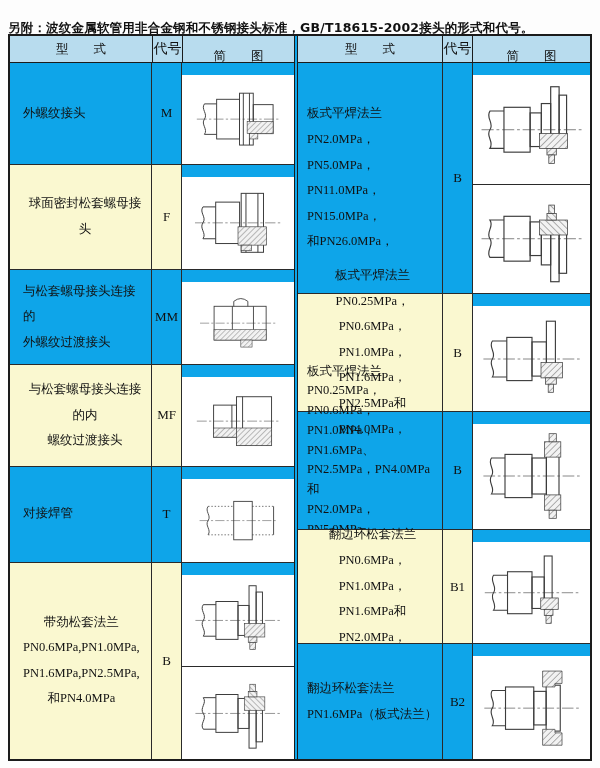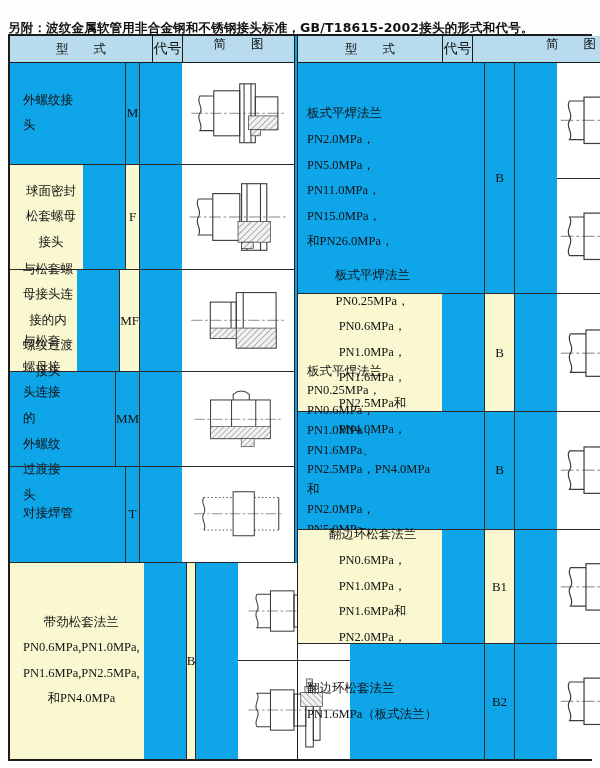--- a/index.html
+++ b/index.html
@@ -3,27 +3,27 @@
 <meta charset="utf-8">
 <style>
   html,body{margin:0;padding:0;background:#fdfdfd;}
   body{width:600px;height:768px;position:relative;font-family:"DejaVu Sans","Liberation Sans",sans-serif;color:#111;overflow:hidden;}
   .caption{position:absolute;left:8px;top:20px;width:586px;font-size:12.5px;font-weight:bold;letter-spacing:.2px;}
   .tablewrap{position:absolute;left:8px;top:34px;width:584px;height:727px;border:2px solid #1b1b1b;background:#0ea5e9;display:flex;box-sizing:border-box;}
   .half{display:flex;flex-direction:column;box-sizing:border-box;}
   .half.left{width:285px;border-right:1.5px solid #1b1b1b;}
   .half.right{flex:1;border-left:1.5px solid #1b1b1b;margin-left:2px;}
   .hrow{display:flex;height:27px;flex:0 0 27px;background:#b8dcee;border-bottom:1.5px solid #1b1b1b;box-sizing:border-box;}
-  .row{display:flex;min-height:0;border-top:1px solid #2a2a2a;box-sizing:border-box;gap:42px;}
+  .row{display:flex;min-height:0;border-top:1px solid #2a2a2a;box-sizing:border-box;}
   .row.first{border-top:none;}
   .hrow .c,.row .c{box-sizing:border-box;display:flex;align-items:center;justify-content:center;}
   .c.type{width:142px;justify-content:flex-start;padding-left:13px;padding-right:4px;}
   .half.right .c.type{width:144px;padding-left:9px;}
   .c.code{width:31px;border-left:1px solid #2a2a2a;border-right:1px solid #2a2a2a;font-family:"Liberation Serif","DejaVu Serif",serif;font-size:13px;}
-  .c.diag{flex:1;background:#fff;flex-direction:column;align-items:stretch;justify-content:center;padding:0;}
+  .c.diag{flex:1;background:#fff;flex-direction:column;align-items:stretch;justify-content:center;padding:0;margin-top:12px;}
   .hrow .c{font-size:12.5px;border:none;background:transparent;}
   .hrow .c.code{border-left:1px solid #1b1b1b;border-right:1px solid #1b1b1b;font-family:Liberation Mono, monospace;font-size:14px;}
   .typetext{white-space:pre-line;font-size:12.5px;line-height:2.05;font-family:"Liberation Serif","DejaVu Serif",serif;}
   .typetext.tight{line-height:1.58;}
   .hl{background:#faf8d0;text-align:center;}
   .subcell{flex:1;display:flex;align-items:center;justify-content:center;min-height:0;}
   .subcell + .subcell{border-top:1px solid #2a2a2a;}
   svg.diagram{width:112px;height:86%;max-height:104px;display:block;}
   .s{stroke:#3c3c3c;stroke-width:1.25;fill:none;stroke-linejoin:miter;}
   .h{stroke:#3c3c3c;stroke-width:.8;fill:url(#hatch);}
@@ -89,57 +89,57 @@
             <rect class="s" x="62" y="13" width="28" height="74"></rect>
             <line class="s" x1="68" y1="13" x2="68" y2="87"></line>
             <line class="s" x1="83" y1="13" x2="83" y2="87"></line>
             <rect class="h" x="58" y="55" width="36" height="23"></rect>
             <rect class="h" x="62" y="78" width="13" height="7"></rect>
           </svg>
         </div>
       </div>
     </div>
 
+    <div class="row" style="flex:95 0 0">
+      <div class="c type">
+          <span class="typetext">与松套螺母接头连接的
+外螺纹过渡接头</span>
+        </div>
+      <div class="c code">MM</div>
+      <div class="c diag">
+        <div class="subcell">
+          <svg class="diagram" viewBox="0 0 116 100">
+            <line class="cl" x1="4" y1="50" x2="112" y2="50"></line>
+            <rect class="s" x="24" y="26" width="74" height="48"></rect>
+            <line class="s" x1="50" y1="26" x2="50" y2="74"></line>
+            <line class="s" x1="80" y1="26" x2="80" y2="74"></line>
+            <path class="s" d="M52,26 V19 q10,-8 20,0 V26"></path>
+            <rect class="h" x="24" y="59" width="74" height="15"></rect>
+            <rect class="h" x="62" y="74" width="16" height="10"></rect>
+          </svg>
+        </div>
+      </div>
+    </div>
+
     <div class="row" style="flex:102 0 0">
       <div class="c type hl">
           <span class="typetext">与松套螺母接头连接的内
 螺纹过渡接头</span>
         </div>
       <div class="c code hl">MF</div>
       <div class="c diag">
         <div class="subcell">
           <svg class="diagram" viewBox="0 0 116 100">
             <line class="cl" x1="4" y1="50" x2="112" y2="50"></line>
             <rect class="s" x="26" y="29" width="30" height="42"></rect>
             <line class="s" x1="50" y1="29" x2="50" y2="71"></line>
             <rect class="s" x="56" y="18" width="46" height="64"></rect>
             <line class="s" x1="64" y1="18" x2="64" y2="82"></line>
             <rect class="h" x="26" y="59" width="30" height="12"></rect>
             <rect class="h" x="56" y="59" width="46" height="23"></rect>
-          </svg>
-        </div>
-      </div>
-    </div>
-
-    <div class="row" style="flex:95 0 0">
-      <div class="c type">
-          <span class="typetext">与松套螺母接头连接的
-外螺纹过渡接头</span>
-        </div>
-      <div class="c code">MM</div>
-      <div class="c diag">
-        <div class="subcell">
-          <svg class="diagram" viewBox="0 0 116 100">
-            <line class="cl" x1="4" y1="50" x2="112" y2="50"></line>
-            <rect class="s" x="24" y="26" width="74" height="48"></rect>
-            <line class="s" x1="50" y1="26" x2="50" y2="74"></line>
-            <line class="s" x1="80" y1="26" x2="80" y2="74"></line>
-            <path class="s" d="M52,26 V19 q10,-8 20,0 V26"></path>
-            <rect class="h" x="24" y="59" width="74" height="15"></rect>
-            <rect class="h" x="62" y="74" width="16" height="10"></rect>
           </svg>
         </div>
       </div>
     </div>
 
     <div class="row" style="flex:96 0 0">
       <div class="c type">
           <span class="typetext">对接焊管</span>
         </div>
       <div class="c code">T</div>

